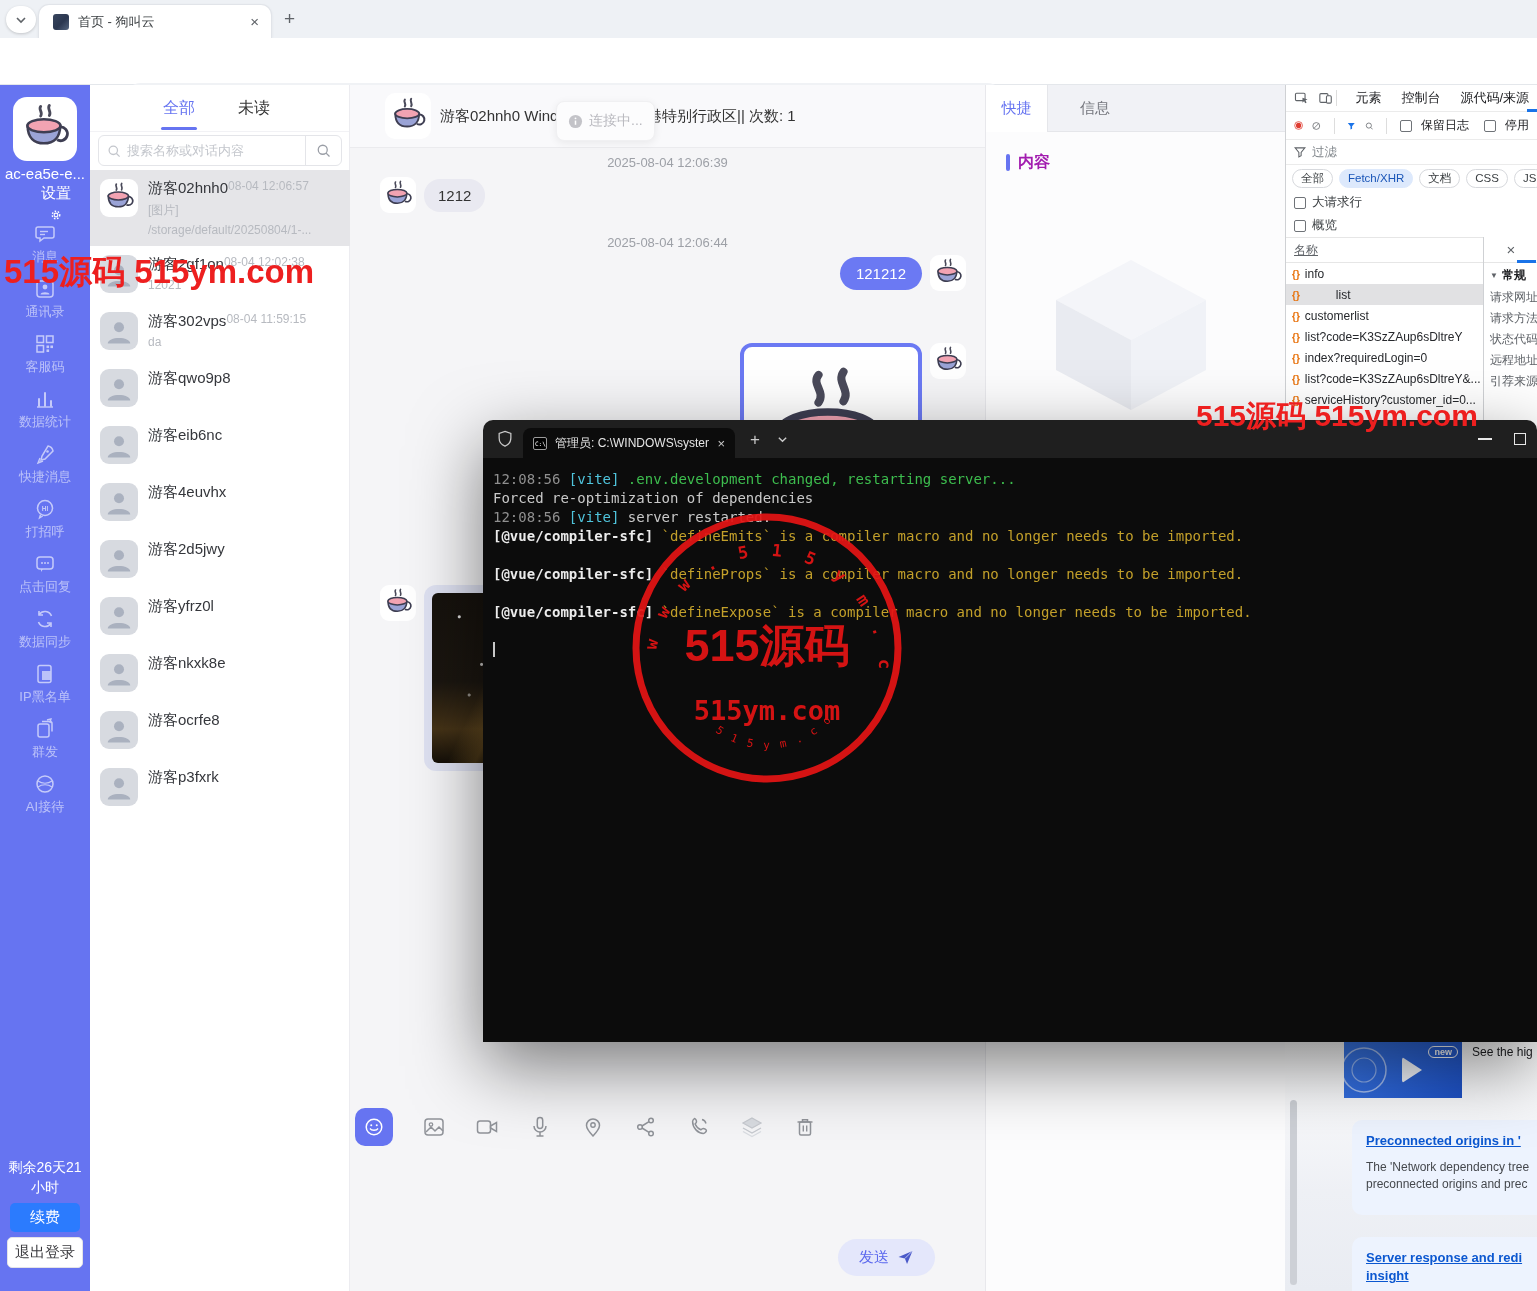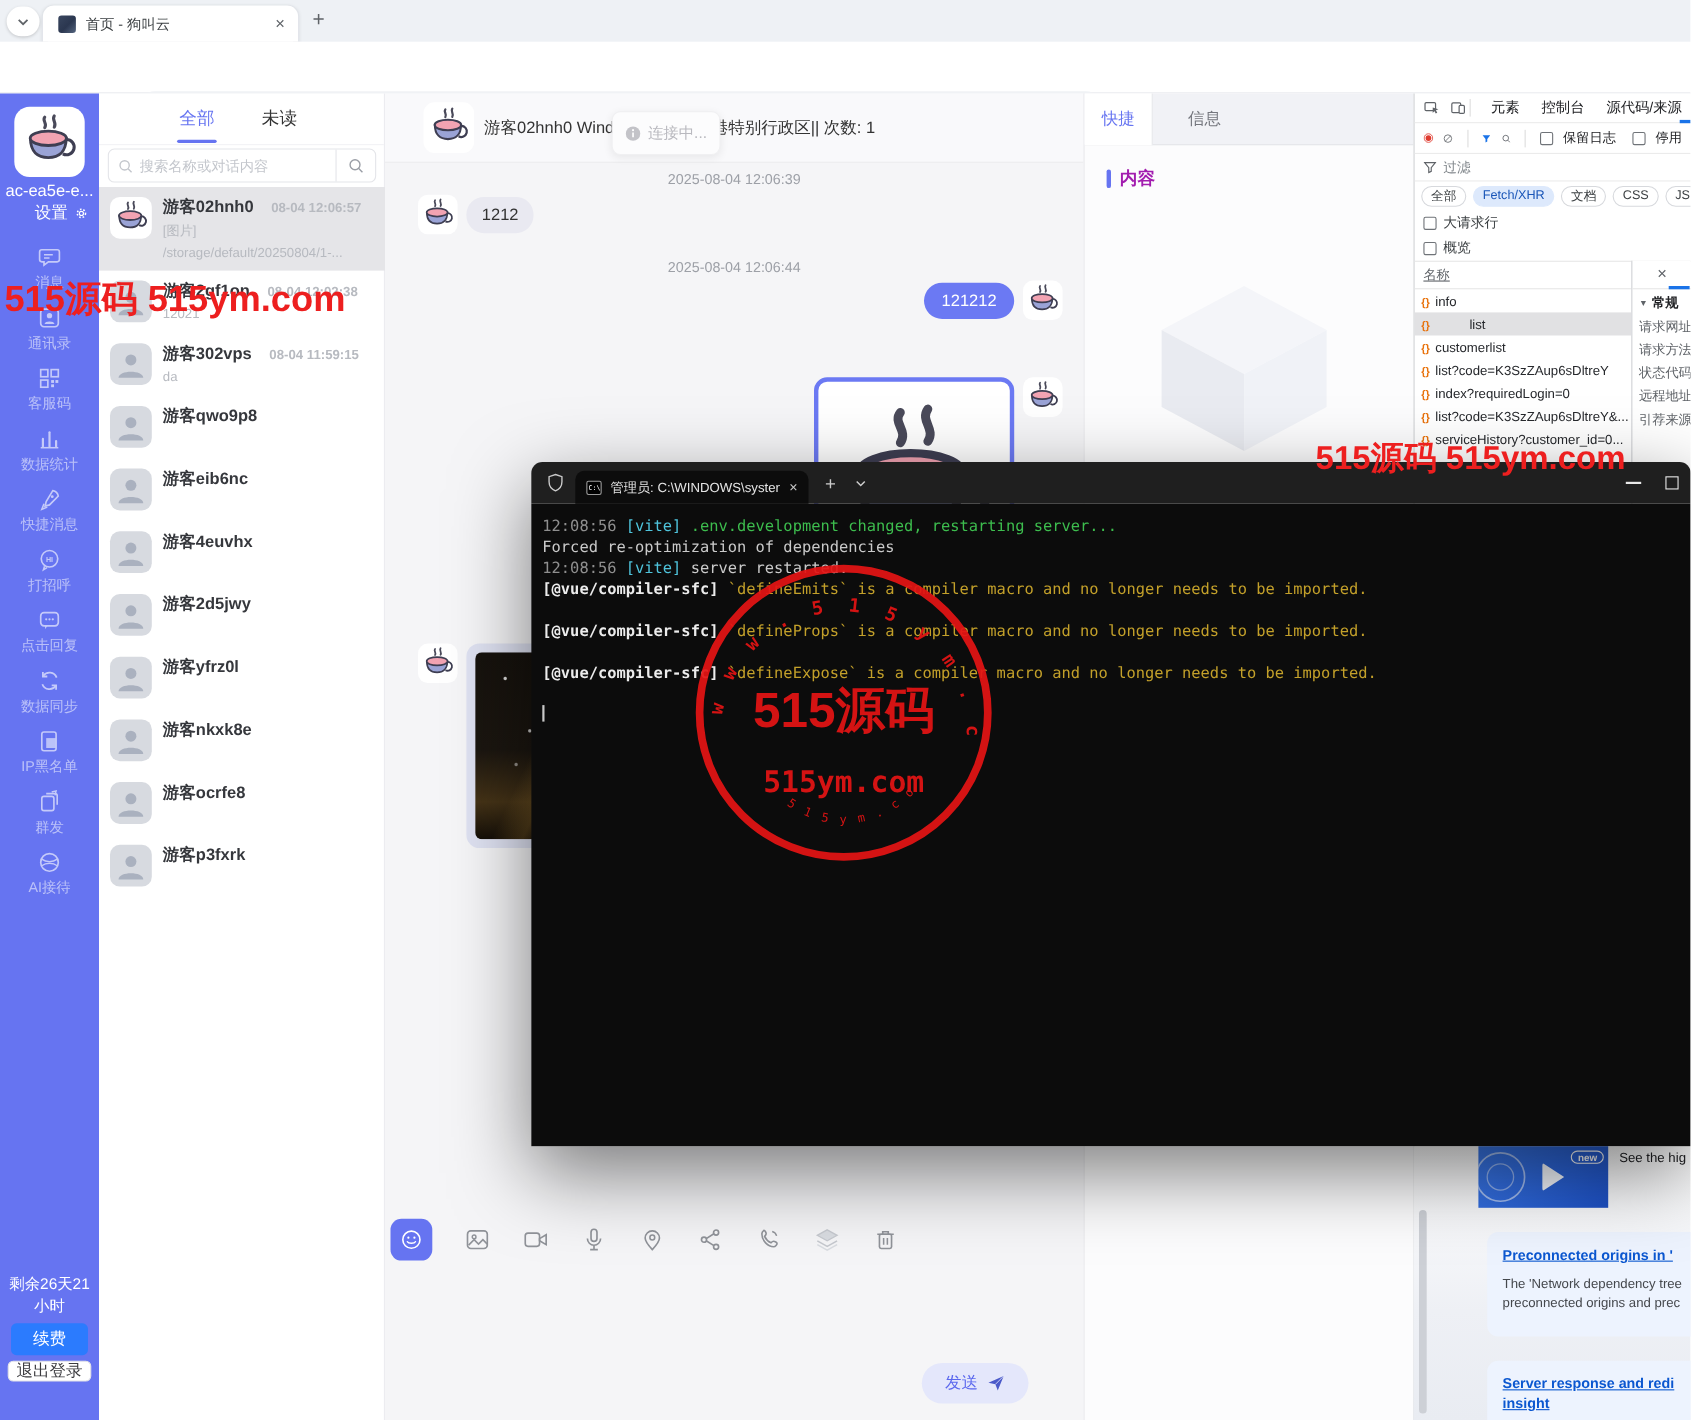--- a/index.html
+++ b/index.html
@@ -17,49 +17,49 @@
   #newtab-btn { position:absolute; left:284px; top:9px; font-size:19px; color:#5f6368; line-height:1; }
   #urlrow { position:absolute; left:0; top:38px; width:1537px; height:47px; background:#fff; border-bottom:1px solid #e4e7eb; }
   .navic { position:absolute; top:52px; }
   #omnibox { position:absolute; left:124px; top:45px; width:880px; height:34px; background:#f0f2f5; border-radius:17px; display:flex; align-items:center; padding:0 14px; }
   #url-input { border:none; outline:none; background:transparent; font-size:15px; color:#1f2125; margin-left:10px; width:700px; font-family:"Liberation Sans",sans-serif; }
 
   
   #sidebar { position:absolute; left:0; top:85px; width:90px; height:1206px; background:#6674f1; z-index:2; }
   .sb-avatar { position:absolute; left:13px; top:12px; width:64px; height:64px; background:#fff; border-radius:14px; display:flex; align-items:center; justify-content:center; }
   .sb-name { position:absolute; left:0; top:80px; width:90px; text-align:center; color:#fff; font-size:15px; white-space:nowrap; overflow:hidden; }
-  .sb-set { position:absolute; left:0; top:99px; width:112px; display:flex; align-items:center; justify-content:center; gap:5px; color:#fff; font-size:15px; }
+  .sb-set { position:absolute; left:0; top:99px; width:112px; display:flex; align-items:center; justify-content:center; gap:5px; color:#fff; font-size:15px;flex-direction:column; }
   .sb-items { position:absolute; left:0; top:132px; width:90px; }
   .sb-item { height:55px; display:flex; flex-direction:column; align-items:center; justify-content:center; gap:3px; }
   .sb-item svg { opacity:.62; }
   .sb-label { font-size:13px; color:rgba(255,255,255,.55); white-space:nowrap; }
   .sb-remaining { position:absolute; left:3px; top:1072px; width:84px; text-align:center; color:#fff; font-size:14px; line-height:1.45; }
   .sb-renew { position:absolute; left:10px; top:1118px; width:70px; height:29px; background:#2b7bfe; border-radius:5px; color:#fff; font-size:15px; display:flex; align-items:center; justify-content:center; }
-  .sb-logout { position:absolute; left:7px; top:1152px; width:76px; height:19px; background:#fff; border:1px solid #e3e3e7; border-radius:5px; color:#3a3a3e; font-size:15px; display:flex; align-items:center; justify-content:center; }
+  .sb-logout { position:absolute; left:7px; top:1152px; width:76px; height:31px; background:#fff; border:1px solid #e3e3e7; border-radius:5px; color:#3a3a3e; font-size:15px; display:flex; align-items:center; justify-content:center; }
 
   
   #chatlist { position:absolute; left:90px; top:85px; width:260px; height:1206px; background:#fff; border-right:1px solid #ececf0; }
   .cl-tabs { position:relative; height:47px; border-bottom:1px solid #f2f2f5; }
   .cl-tab { position:absolute; top:13px; font-size:16px; color:#333; }
   .cl-tab.act { color:#6674f1; }
   .cl-underline { position:absolute; left:71px; top:42px; width:36px; height:3px; border-radius:2px; background:#6674f1; }
   .cl-search { position:absolute; left:8px; top:50px; width:244px; height:31px; border:1px solid #e4e5e9; border-radius:6px; display:flex; align-items:center; background:#fff; }
   .cl-search input { border:none; outline:none; font-size:13px; color:#333; width:150px; margin-left:6px; font-family:"Liberation Sans",sans-serif; }
   .cl-search input::placeholder { color:#c3c6cc; }
   .cl-search .mag-l { margin-left:8px; }
   .cl-search-btn { margin-left:auto; width:36px; height:100%; border-left:1px solid #e4e5e9; display:flex; align-items:center; justify-content:center; }
   .cl-items { position:absolute; left:0; top:85px; width:260px; }
   .cl-item { display:flex; gap:10px; padding:9px 10px; min-height:57px; }
   .cl-item.sel { background:#e5e5e8; }
   .cl-av { width:38px; height:38px; border-radius:9px; overflow:hidden; background:#d7dae0; flex:none; display:flex; align-items:center; justify-content:center; }
   .cl-item.cup .cl-av { background:#fff; }
   .cl-av .av-cup { display:none; }
   .cl-item.cup .av-cup { display:block; }
   .cl-main { flex:1; min-width:0; }
-  .cl-top { display:flex; align-items:center; gap:16px;font-weight:bold; }
+  .cl-top { display:flex; align-items:flex-start; gap:0; }
   .cl-name { font-size:15px; color:#35373c; white-space:nowrap; }
   .cl-time { font-size:12px; color:#b7bac0; white-space:nowrap; }
   .cl-prev { font-size:12px; color:#b7bac0; margin-top:4px; white-space:nowrap; overflow:hidden; text-overflow:ellipsis; max-width:190px; }
 
   
   #chat { position:absolute; left:350px; top:85px; width:635px; height:1206px; background:#f5f5f7; }
   .ch-head { position:absolute; left:0; top:0; width:635px; height:63px; background:#f9f9fb; border-bottom:1px solid #ebebee; }
   .ch-av { position:absolute; left:35px; top:8px; width:46px; height:46px; border-radius:10px; background:#fff; display:flex; align-items:center; justify-content:center; }
   .ch-title-left { position:absolute; left:90px; top:22px; font-size:15px; color:#333; white-space:nowrap; }
   .ch-title-right { position:absolute; left:297px; top:22px; font-size:15px; color:#333; white-space:nowrap; }

